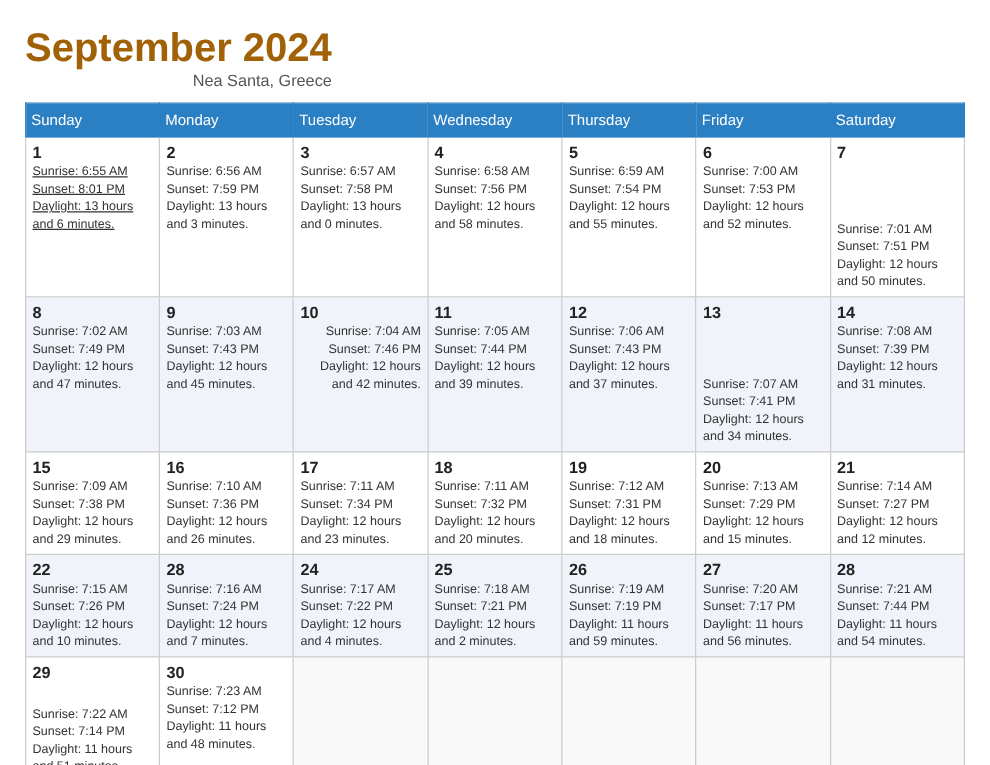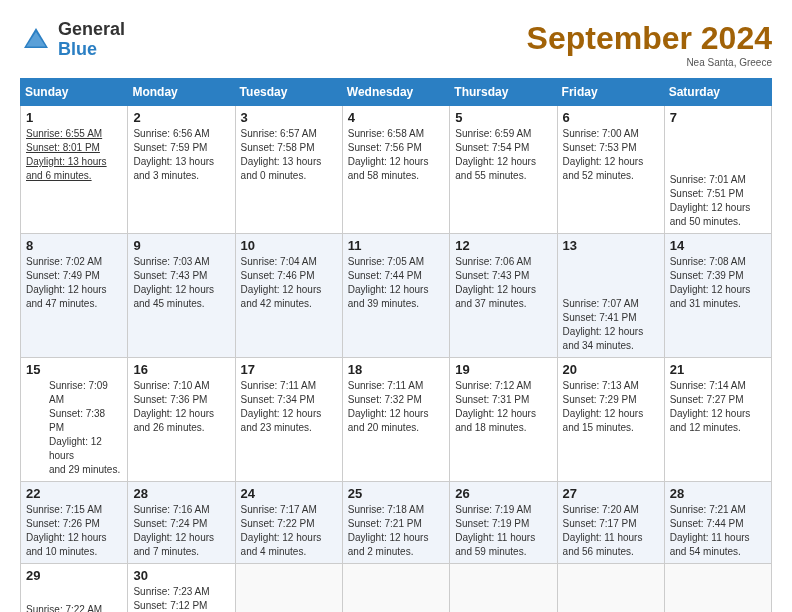--- a/index.html
+++ b/index.html
@@ -42,35 +42,35 @@
     }
     .title-block {
       text-align: right;
     }
     .month-title {
       font-size: 32px;
       font-weight: bold;
       color: #a16207;
     }
     .location {
-      font-size: 10px;
+      font-size: 13px;
       color: #555;
     }
     .calendar {
       width: 100%;
       border-collapse: collapse;
       font-size: 10.5px;
     }
     .calendar th {
       background: #2b7fc3;
       color: #fff;
       padding: 6px 4px;
       text-align: left;
       font-size: 12px;
-      font-weight: bold;
+      font-weight: normal;
       border: 1px solid #2b7fc3;
     }
     .calendar td {
       border: 1px solid #ccc;
       vertical-align: top;
       padding: 4px 5px;
       width: 108px;
       height: 80px;
       background: #fff;
     }
@@ -93,30 +93,20 @@
       line-height: 1.4;
     }
     .empty-cell {
       background: #f9f9f9 !important;
     }
   </style>
 </head>
 <body>
 
 <div class="header">
-  <div class="logo">
-    <svg class="logo-icon" viewBox="0 0 40 40">
-      <polygon points="20,5 35,30 5,30" fill="#2b7fc3"></polygon>
-      <polygon points="20,10 32,28 8,28" fill="#5aa0d8"></polygon>
-    </svg>
-    <div class="logo-text">
-      <span class="logo-general">General</span>
-      <span class="logo-blue">Blue</span>
-    </div>
-  </div>
   <div class="title-block">
     <div class="month-title">September 2024</div>
     <div class="location">Nea Santa, Greece</div>
   </div>
 </div>
 
 <table class="calendar">
   <thead>
     <tr>
     <th>Sunday</th>
@@ -190,21 +180,21 @@
         </td>
         <td>
           <span class="day-num">9</span>
           <div class="day-info" style="white-space: pre-line;">Sunrise: 7:03 AM
 Sunset: 7:43 PM
 Daylight: 12 hours
 and 45 minutes.</div>
         </td>
         <td>
           <span class="day-num">10</span>
-          <div class="day-info" style="white-space: pre-line;">Sunrise: 7:04 AM
+          <div class="day-info" style="white-space: pre-line; text-align: right;">Sunrise: 7:04 AM
 Sunset: 7:46 PM
 Daylight: 12 hours
 and 42 minutes.</div>
         </td>
         <td>
           <span class="day-num">11</span>
           <div class="day-info" style="white-space: pre-line;">Sunrise: 7:05 AM
 Sunset: 7:44 PM
 Daylight: 12 hours
 and 39 minutes.</div>
@@ -227,21 +217,21 @@
           <span class="day-num">14</span>
           <div class="day-info" style="white-space: pre-line;">Sunrise: 7:08 AM
 Sunset: 7:39 PM
 Daylight: 12 hours
 and 31 minutes.</div>
         </td>
       </tr>
       <tr>
         <td>
           <span class="day-num">15</span>
-          <div class="day-info" style="white-space: pre-line; margin-left: 23px;">Sunrise: 7:09 AM
+          <div class="day-info" style="white-space: pre-line;">Sunrise: 7:09 AM
 Sunset: 7:38 PM
 Daylight: 12 hours
 and 29 minutes.</div>
         </td>
         <td>
           <span class="day-num">16</span>
           <div class="day-info" style="white-space: pre-line;">Sunrise: 7:10 AM
 Sunset: 7:36 PM
 Daylight: 12 hours
 and 26 minutes.</div>

